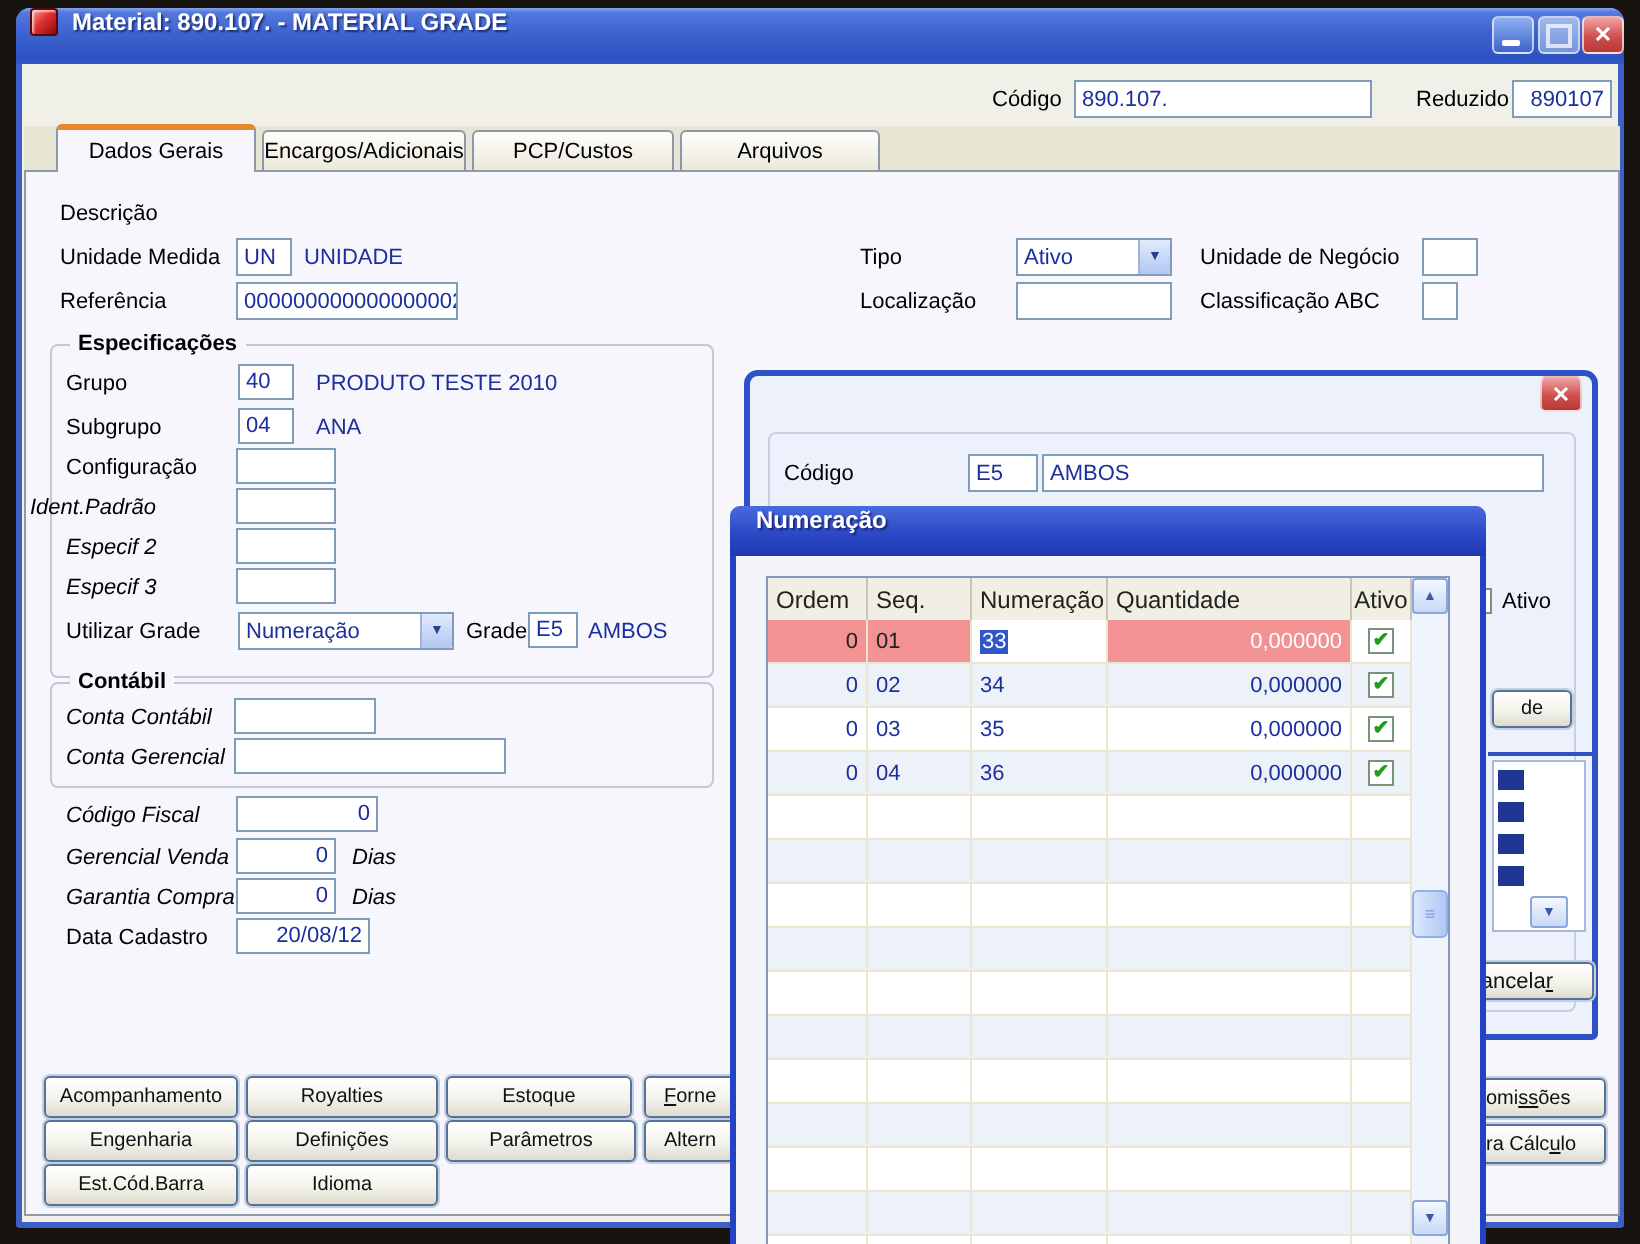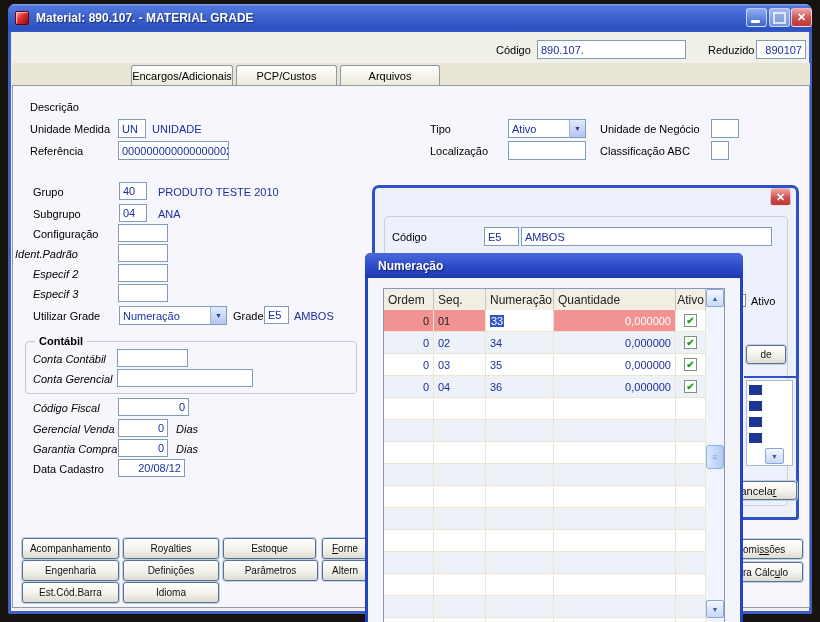--- a/index.html
+++ b/index.html
@@ -12,21 +12,21 @@
   .val{color:#1b2fa0}
   .field{position:absolute;background:#fff;border:1px solid #7f9db9;font-size:11px;color:#1b2fa0;padding:0 3px;display:flex;align-items:center;white-space:nowrap;overflow:hidden}
   .fright{justify-content:flex-end}
   .btn{position:absolute;display:flex;align-items:center;justify-content:center;font-size:10px;color:#101010;background:linear-gradient(180deg,#ffffff,#f3f2eb 55%,#dedcd0);border:1px solid #54729a;border-radius:3px;box-shadow:0 0 0 1px #c3cfdf;white-space:nowrap;overflow:hidden;cursor:default}
   .btn.leftal{justify-content:flex-start;padding-left:9px}
   .u{text-decoration:underline}
   .gbox{position:absolute;border:1px solid #c2c8d6;border-radius:4px}
   .gleg{position:absolute;top:-7px;left:9px;padding:0 4px;font-size:11px;font-weight:bold;color:#000;white-space:nowrap;background:#f6f6fc}
   .tab{position:absolute;display:flex;align-items:center;justify-content:center;font-size:11px;color:#000;border:1px solid #8f98a8;border-bottom:none;border-radius:3px 3px 0 0;background:linear-gradient(180deg,#fefefd,#ece9d8);white-space:nowrap}
   .tab.active{background:#f6f6fc;border-top:3px solid #e6872a;z-index:4}
-  .titlebar{position:absolute;display:flex;align-items:center;color:#fff;font-weight:bold;font-size:12px;text-shadow:1px 1px 1px rgba(0,0,40,.55);white-space:nowrap}
+  .titlebar{position:absolute;display:flex;color:#fff;font-weight:bold;font-size:12px;text-shadow:1px 1px 1px rgba(0,0,40,.55);white-space:nowrap}
   .luna{background:linear-gradient(180deg,#86a3ea 0%,#5379de 8%,#3c63d0 45%,#2c51c0 90%,#3558c8 100%)}
   .royal{background:linear-gradient(180deg,#4a6adf 0%,#2c49c6 55%,#1e39b0 100%)}
   .winbtn{position:absolute;width:21px;height:19px;border:1px solid rgba(255,255,255,.65);border-radius:3px;display:flex;align-items:center;justify-content:center;color:#fff;font-size:11px;font-weight:bold}
   .bmin{background:linear-gradient(180deg,#8fb0f4,#3c64cc)}
   .bmin::after{content:"";position:absolute;left:4px;bottom:3px;width:9px;height:3px;background:#fff;border-radius:1px}
   .bmax{background:linear-gradient(180deg,#a9c0ee,#7e9ede);opacity:.9}
   .bmax::after{content:"";width:9px;height:8px;border:2px solid #fff;opacity:.85}
   .bclose{background:linear-gradient(180deg,#f0a3a3,#cf5050 55%,#b83636)}
   .appicon{position:absolute;width:14px;height:14px;border-radius:2px;border:1px solid #5d0707;background:linear-gradient(135deg,#ff9d9d 0%,#e03030 45%,#8e0a0a 100%);box-shadow:inset 1px 1px 1px rgba(255,255,255,.6)}
   .combo{position:absolute;background:#fff;border:1px solid #7f9db9;display:flex;align-items:center;font-size:11px;color:#1b2fa0}
@@ -81,20 +81,23 @@
     <span style="position:relative;top:-3px">…</span>
   </div>
   <div class="lbl" style="left:708px;top:44px;z-index:3">Reduzido</div>
   <div class="field fright" style="left:756px;top:40px;width:50px;height:19px;z-index:3">
     <span>890107</span>
   </div>
 
   <div class="abs" style="left:12px;top:63px;width:798px;height:22px;background:#e8e5d4;z-index:2"></div>
   <div class="abs" style="left:12px;top:85px;width:798px;height:523px;background:#f6f6fc;border:1px solid #919ba8;z-index:2"></div>
 
+  <div class="tab active" style="left:28px;top:62px;width:100px;height:24px;z-index:4">
+    <span>Dados Gerais</span>
+  </div>
   <div class="tab" style="left:131px;top:65px;width:102px;height:20px;z-index:3">
     <span>Encargos/Adicionais</span>
   </div>
   <div class="tab" style="left:236px;top:65px;width:101px;height:20px;z-index:3">
     <span>PCP/Custos</span>
   </div>
   <div class="tab" style="left:340px;top:65px;width:100px;height:20px;z-index:3">
     <span>Arquivos</span>
   </div>
 
@@ -125,20 +128,23 @@
   <div class="lbl" style="left:430px;top:145px;z-index:5">Localização</div>
   <div class="field" style="left:508px;top:141px;width:78px;height:19px;z-index:5">
     <span></span>
   </div>
 
   <div class="lbl" style="left:600px;top:145px;z-index:5">Classificação ABC</div>
   <div class="field" style="left:711px;top:141px;width:18px;height:19px;z-index:5">
     <span></span>
   </div>
 
+  <div class="gbox" style="left:25px;top:172px;width:332px;height:167px;z-index:5">
+    <span class="gleg">Especificações</span>
+  </div>
   <div class="lbl" style="left:33px;top:186px;z-index:6">Grupo</div>
   <div class="field" style="left:119px;top:182px;width:28px;height:18px;z-index:6">
     <span>40</span>
   </div>
   <div class="lbl val" style="left:158px;top:186px;z-index:6">PRODUTO TESTE 2010</div>
 
   <div class="lbl" style="left:33px;top:208px;z-index:6">Subgrupo</div>
   <div class="field" style="left:119px;top:204px;width:28px;height:18px;z-index:6">
     <span>04</span>
   </div>

